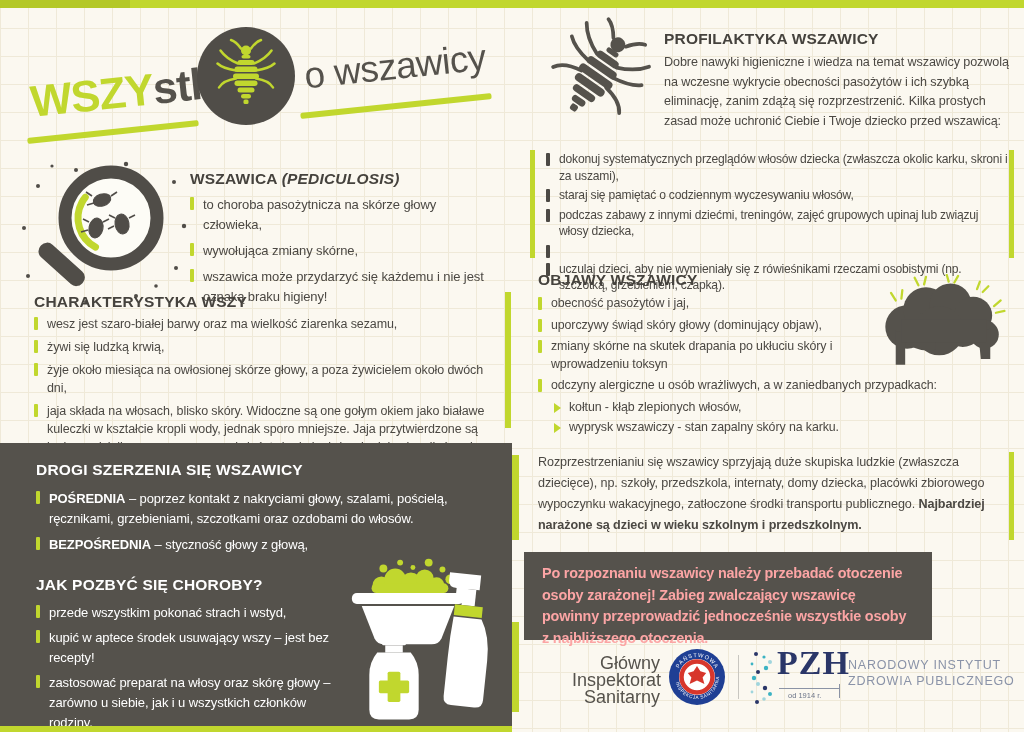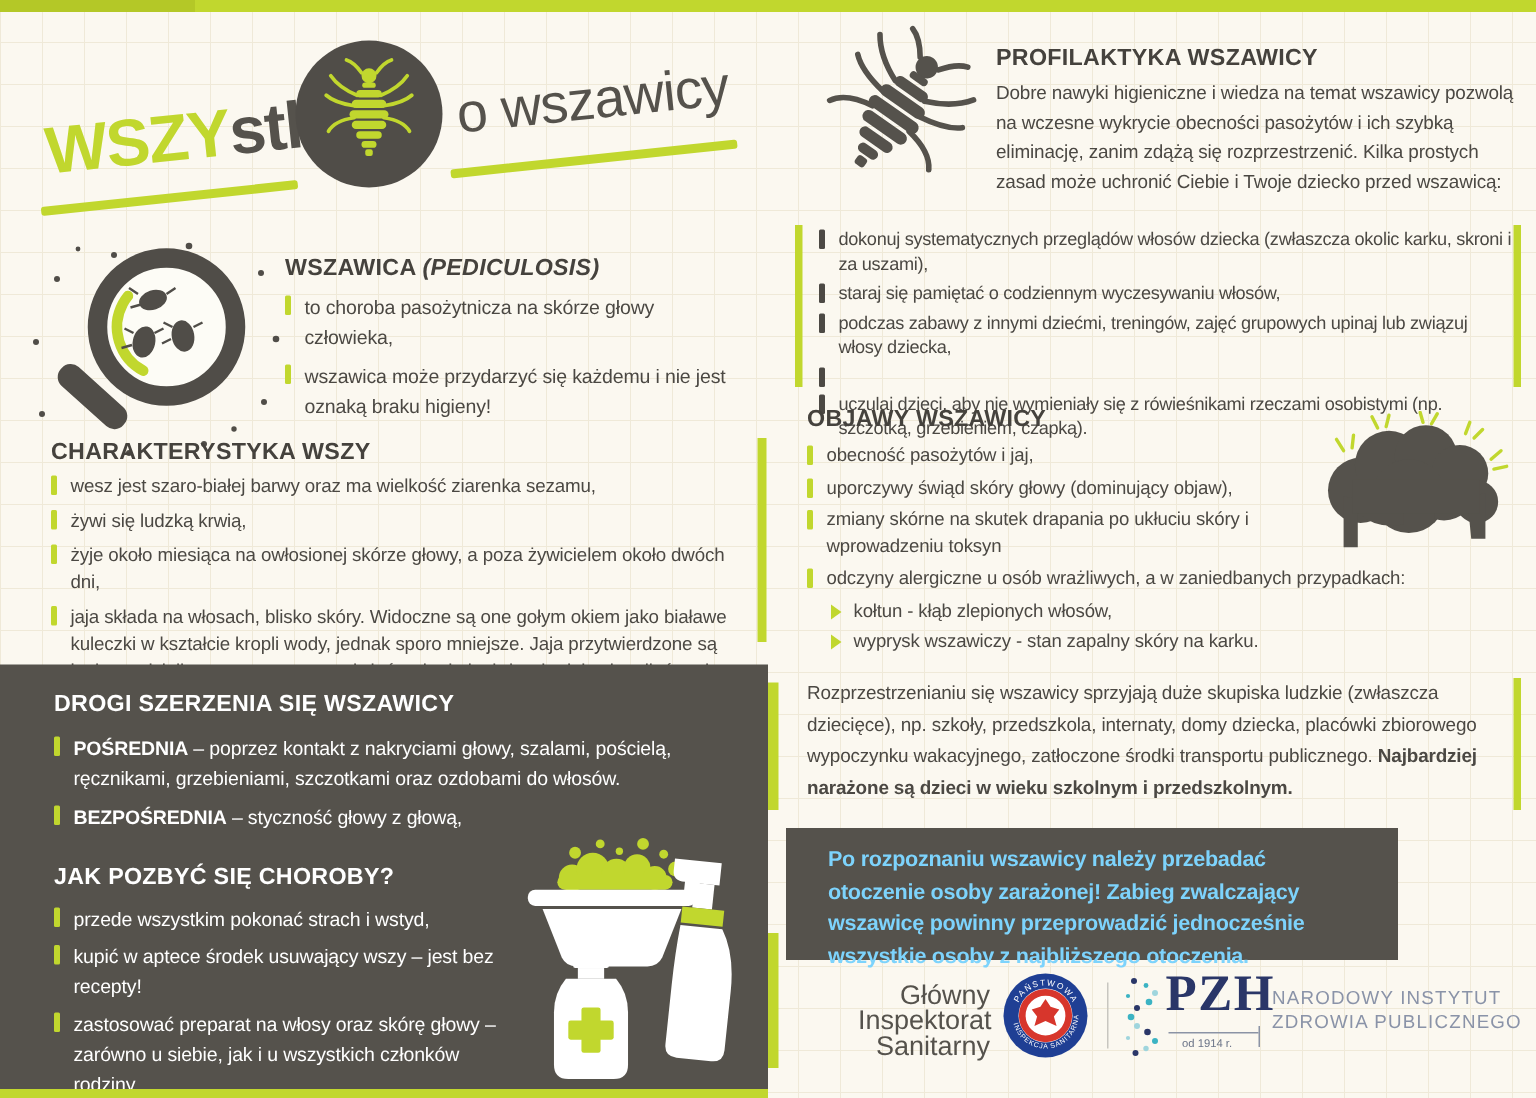--- a/index.html
+++ b/index.html
@@ -74,22 +74,22 @@
   .tips-list li{margin-bottom:3px;}
   .tips-list .txt{font-size:12.1px;line-height:16.5px;letter-spacing:-.2px;}
   .obj-head{left:538px;top:271px;}
   .obj-list{left:538px;top:295px;width:472px;}
   .obj-list li{margin-bottom:4px;}
   .obj-list .txt{font-size:12.4px;line-height:17.5px;}
   .narrow{max-width:300px;display:inline-block;}
   .obj-list li.sub{margin-left:16px;margin-bottom:3px;}
   .spread-par{left:538px;top:452px;width:458px;font-size:12.6px;line-height:21px;letter-spacing:-.1px;}
   .spread-par b{font-weight:bold;}
-  .alert-box{left:524px;top:552px;width:408px;height:88px;background:var(--dark);color:#7dd3fc;
-             padding:11px 28px;font-size:14.4px;font-weight:bold;line-height:21.5px;letter-spacing:-.2px;}
+  .alert-box{left:524px;top:552px;width:408px;height:88px;background:var(--dark);color:#fca5a5;
+             padding:11px 18px;font-size:14.4px;font-weight:bold;line-height:21.5px;letter-spacing:-.2px;}
   
   .gis-text{left:572px;top:655px;width:88px;text-align:right;font-size:18px;line-height:17px;color:#55524c;white-space:pre-line;}
   .emblem{left:668px;top:648px;}
   .foot-sep{left:738px;top:655px;width:1px;height:44px;background:#c8c6c0;}
   .helix{left:750px;top:650px;}
   .pzh-abbr{left:777px;top:644px;font-family:"Liberation Serif",serif;font-size:34px;font-weight:600;color:#2a3668;letter-spacing:1px;}
   .pzh-rule{left:779px;top:688px;width:60px;height:1px;background:#8b93a5;}
   .pzh-tick{left:839px;top:684px;width:1px;height:14px;background:#8b93a5;}
   .pzh-since{left:788px;top:691px;font-size:7.5px;color:#6b7488;}
   .inst-name{left:848px;top:657px;font-size:12.5px;letter-spacing:.8px;color:#8a93a8;line-height:16px;white-space:pre-line;}
@@ -163,20 +163,24 @@
   </svg>
 
   <h2 class="abs wsz-head">
     <span>WSZAWICA</span>
     <span class="it">(PEDICULOSIS)</span>
   </h2>
   <ul class="abs wsz-list">
     <li>
         <span class="mk"></span>
         <span class="txt">to choroba pasożytnicza na skórze głowy człowieka,</span>
+      </li>
+    <li>
+        <span class="mk"></span>
+        <span class="txt">wywołująca zmiany skórne,</span>
       </li>
     <li>
         <span class="mk"></span>
         <span class="txt">wszawica może przydarzyć się każdemu i nie jest oznaką braku higieny!</span>
       </li>
   </ul>
 
   <h2 class="abs char-head">CHARAKTERYSTYKA WSZY</h2>
   <ul class="abs char-list">
     <li>

